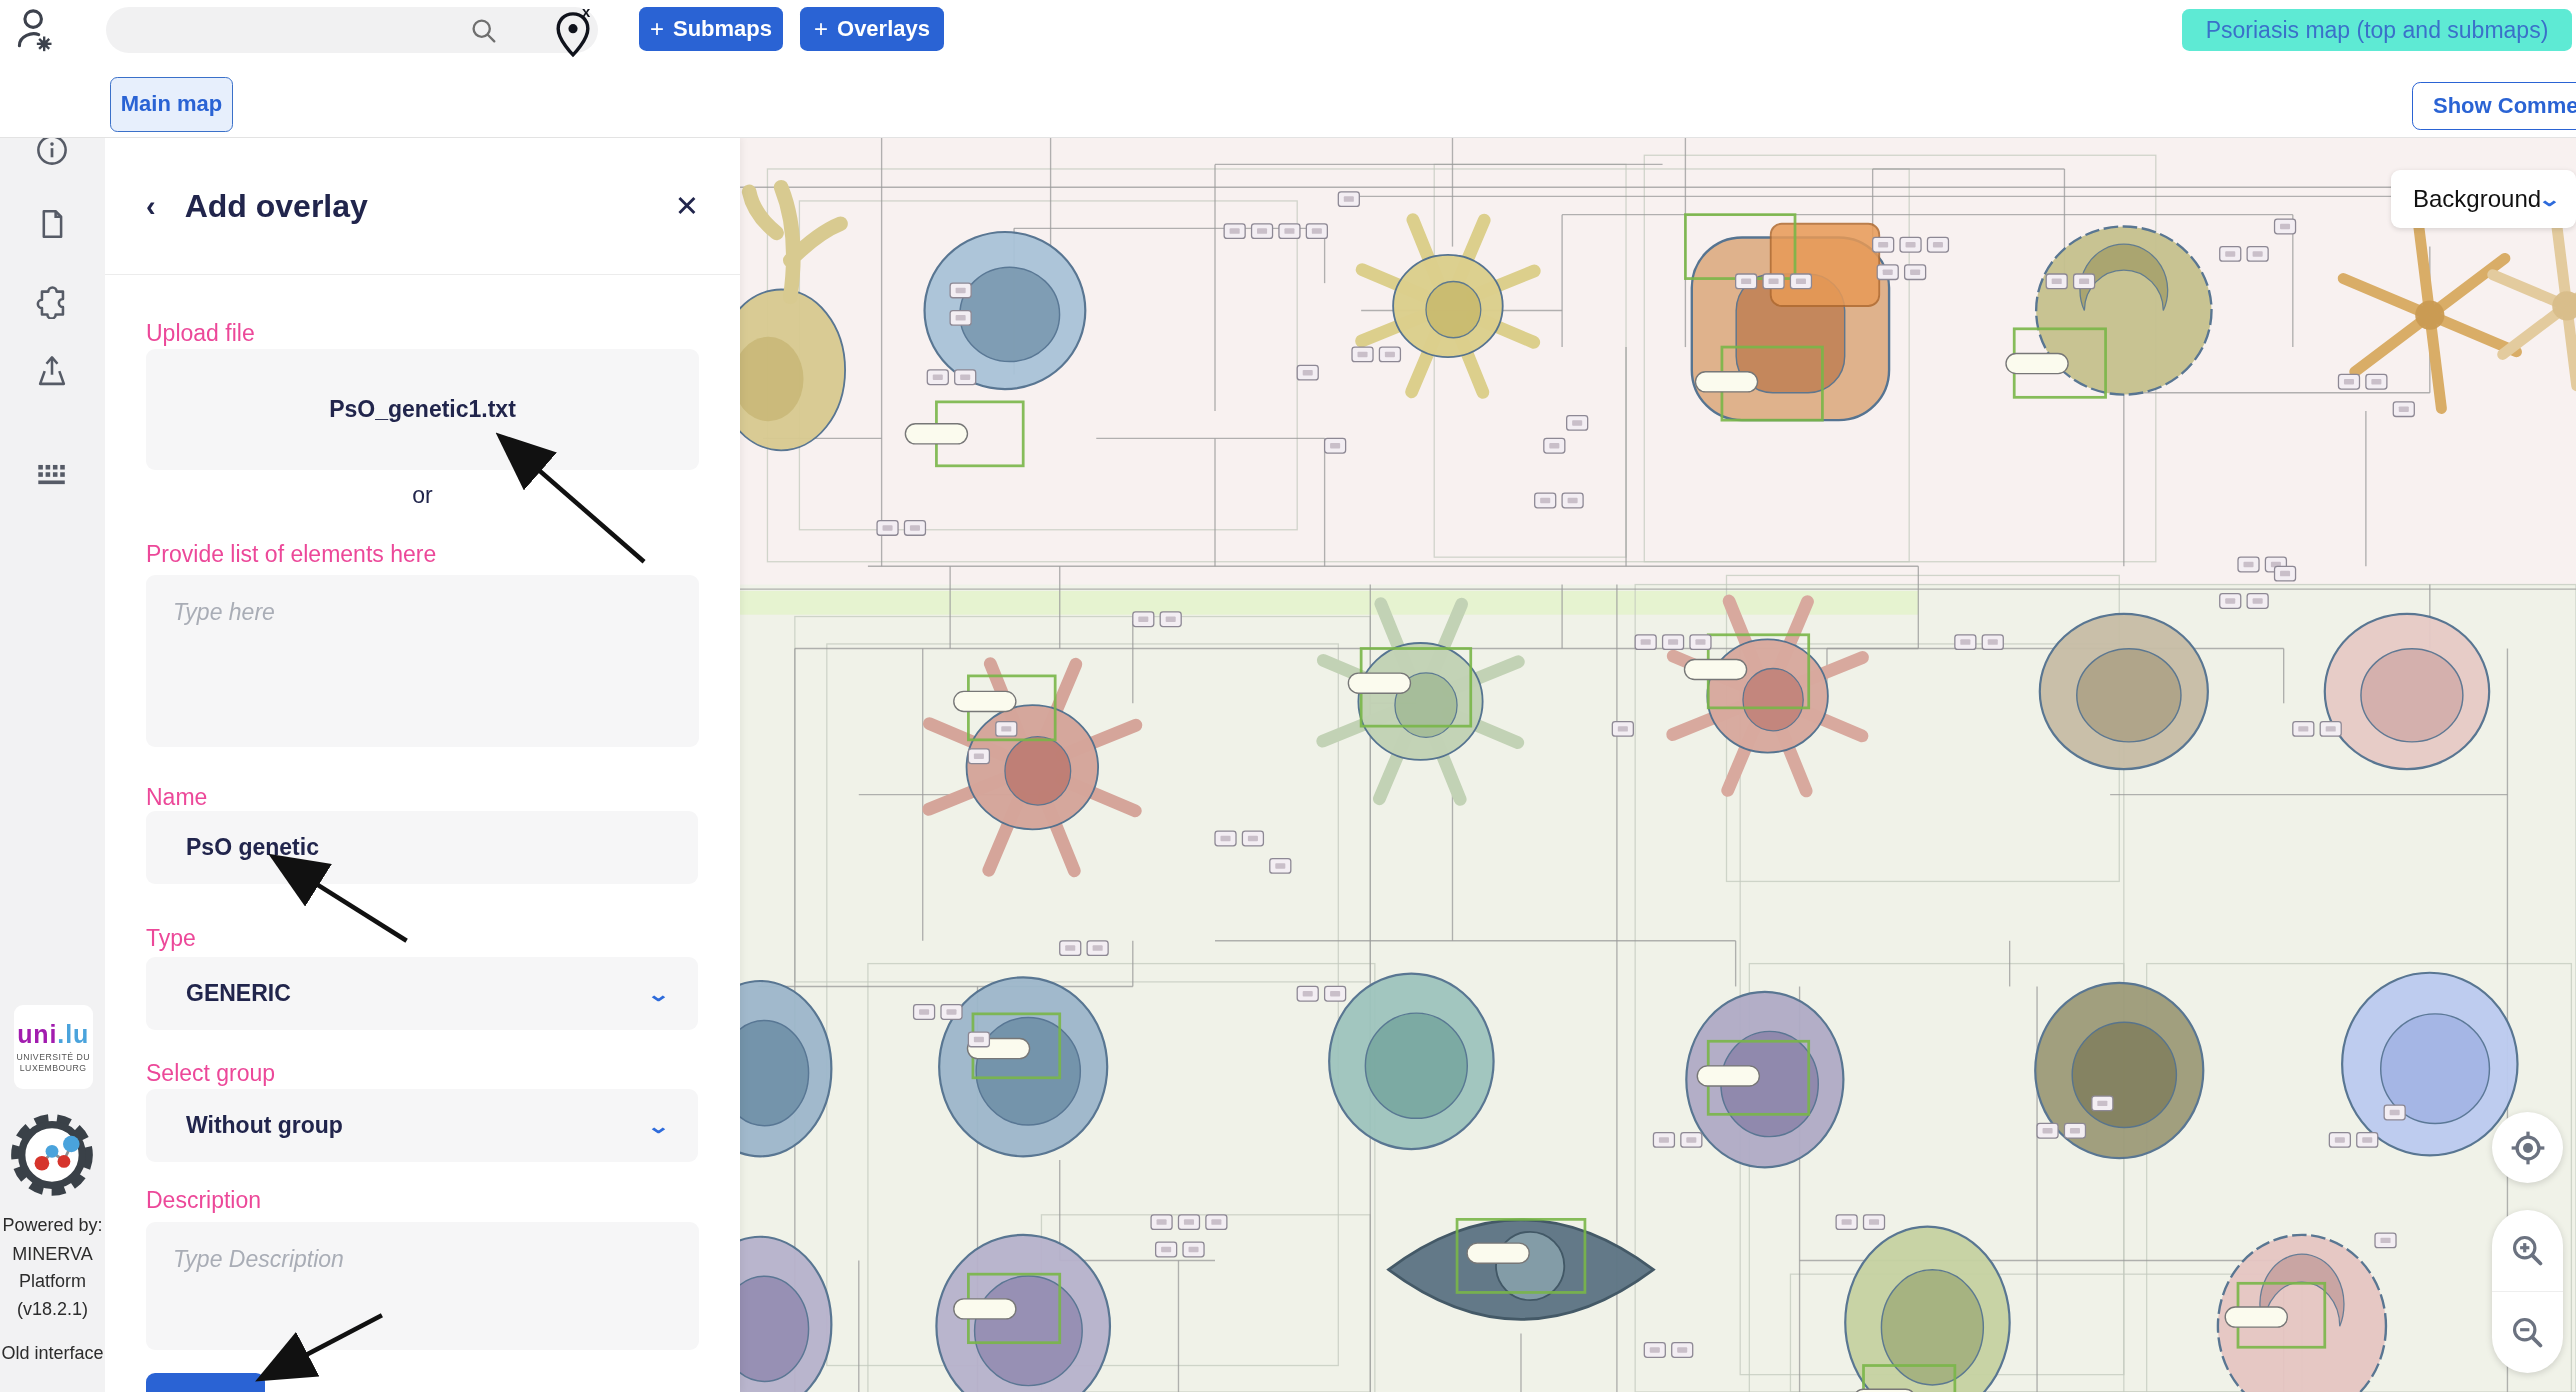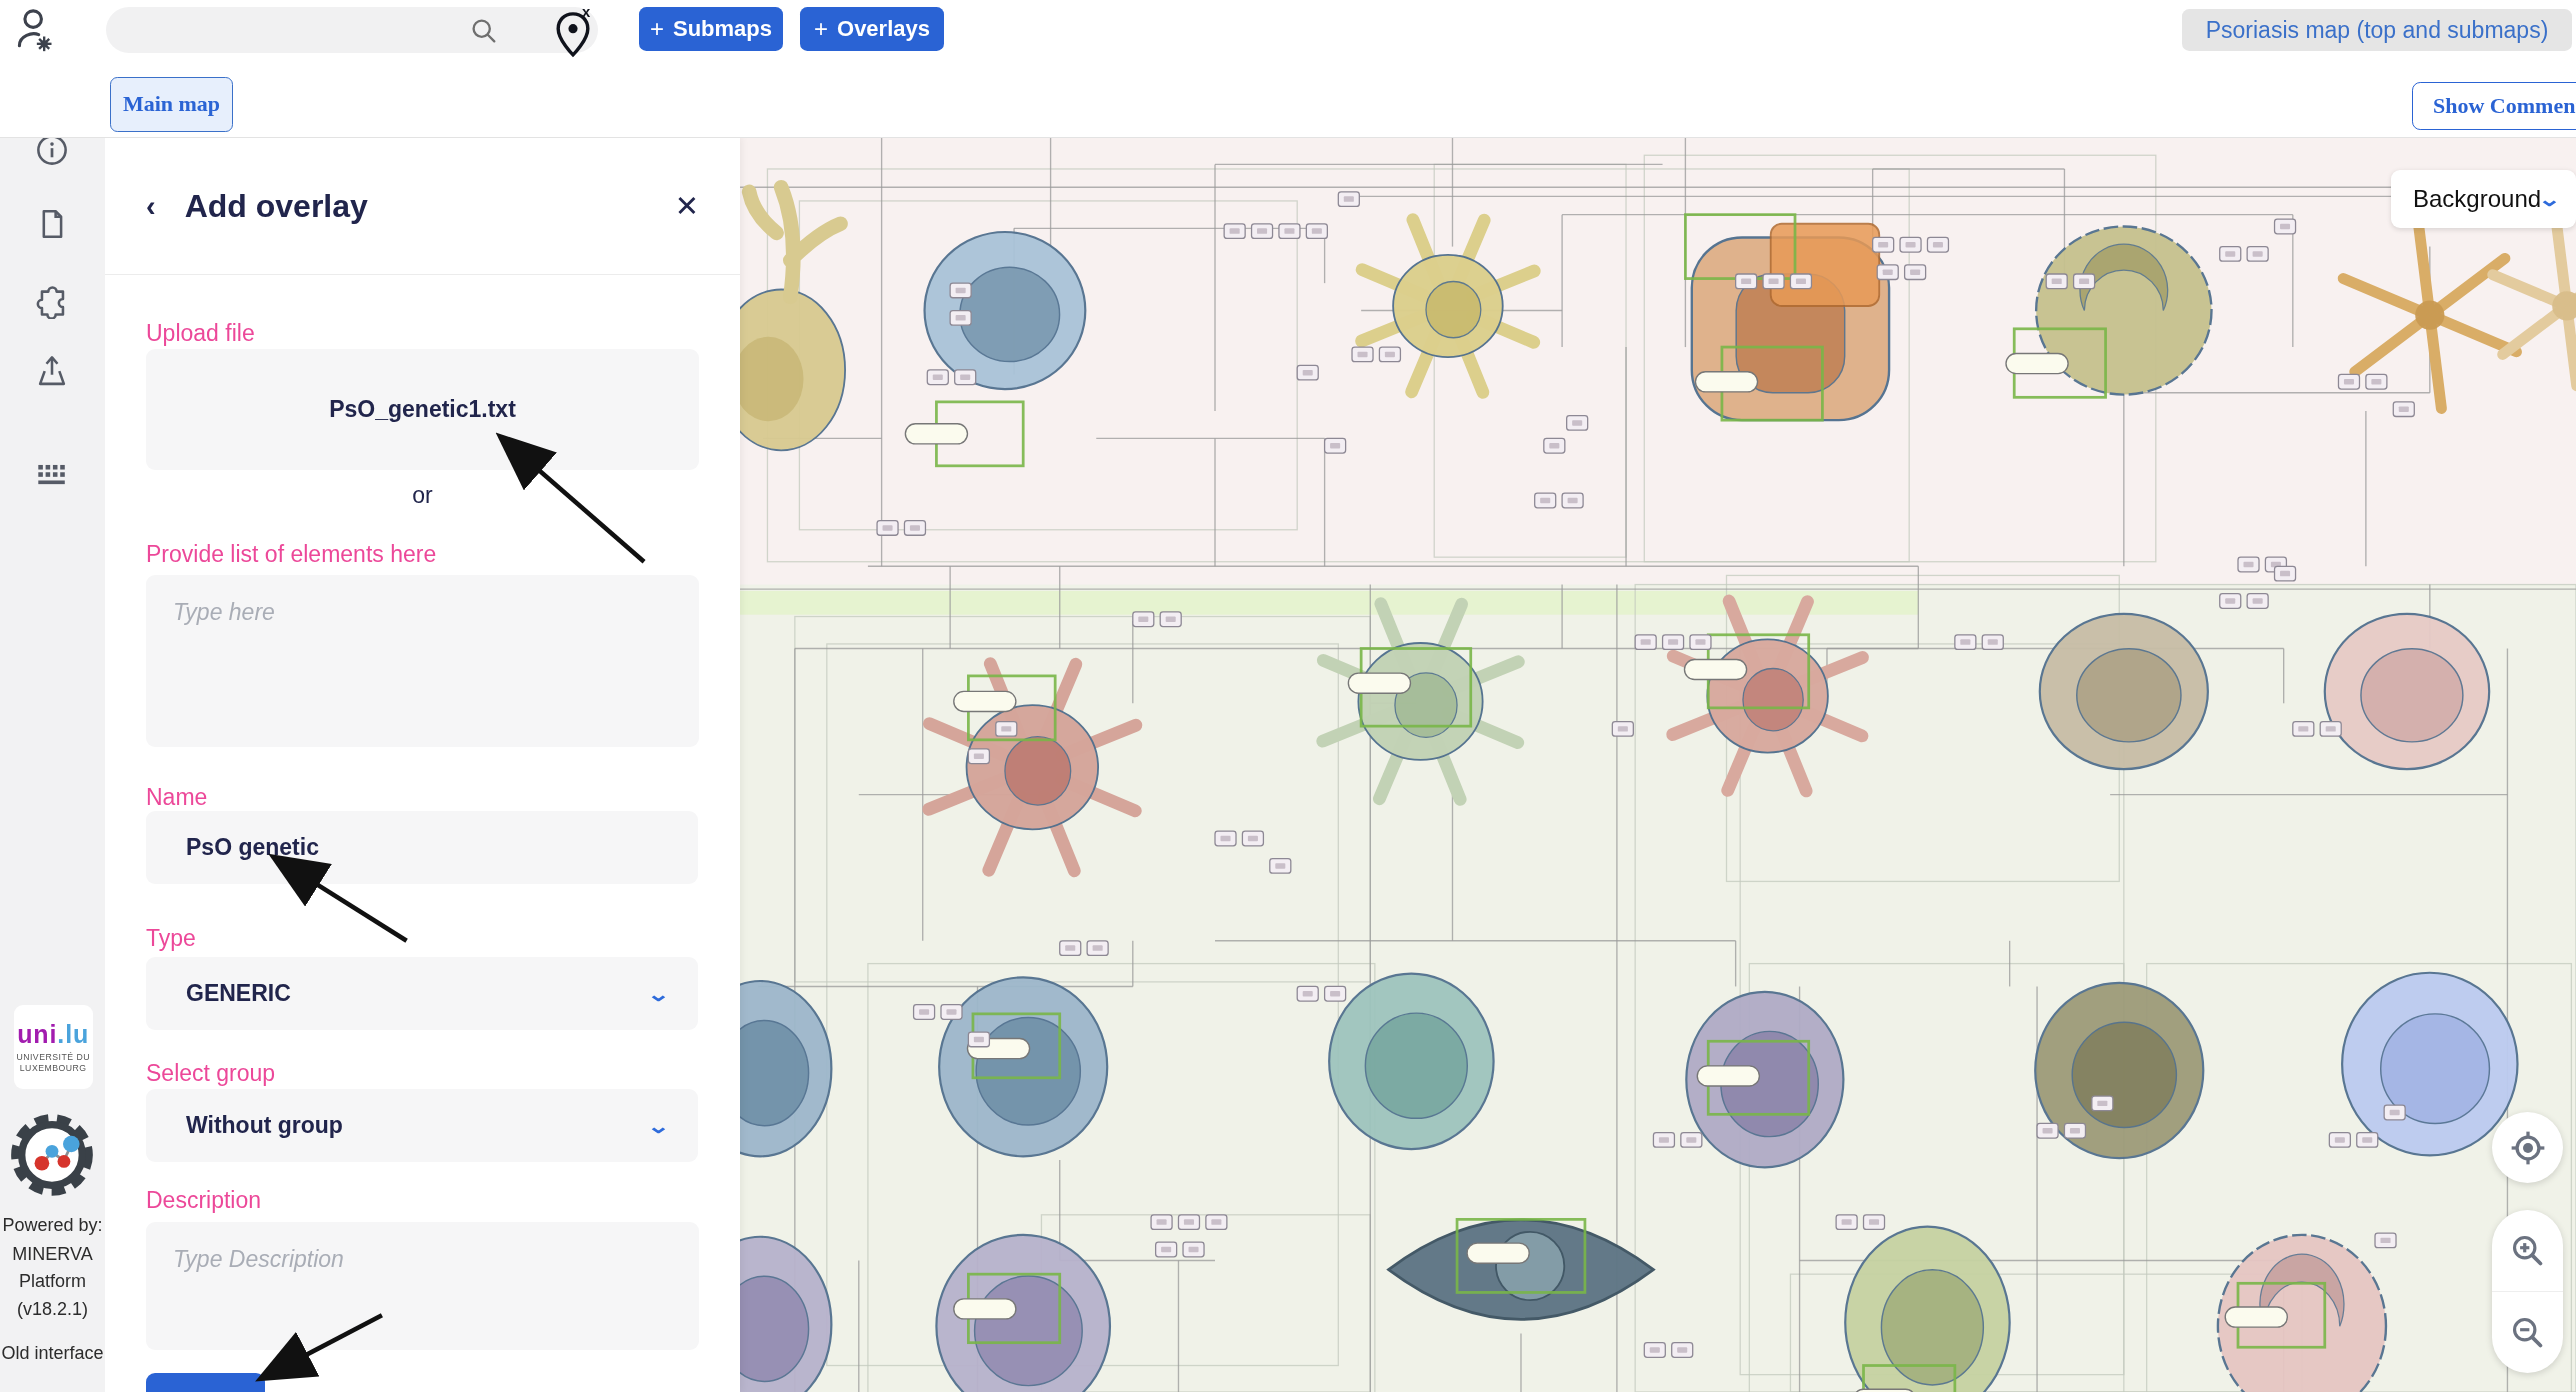--- a/index.html
+++ b/index.html
@@ -10,24 +10,24 @@
   #searchbox{position:absolute;left:106px;top:7.3px;width:413px;height:46px;background:#f1f1f2;
     border:none;border-radius:24px;padding:0 55px 0 24px;font-size:22px;color:#333;}
   #search-ic{position:absolute;left:470px;top:17.4px;}
   #pin-ic{position:absolute;left:552px;top:7.3px;}
   .bluebtn{position:absolute;top:7.3px;height:44px;background:#2a63d4;color:#fff;border:none;
     border-radius:7.3px;font-size:22px;font-weight:700;display:flex;align-items:center;justify-content:center;gap:9px;
     font-family:"Liberation Sans",sans-serif;}
   #btn-submaps{left:639px;width:144px;}
   #btn-overlays{left:800px;width:144px;}
   .plus{font-size:24px;font-weight:400;}
-  #map-chip{position:absolute;right:3.7px;top:9px;height:42px;background:#e5e5e5;color:#3a70c9;
+  #map-chip{position:absolute;right:3.7px;top:9px;height:42px;background:#5eead4;color:#3a70c9;
     border-radius:7.3px;display:flex;align-items:center;padding:0 24px;font-size:23px;}
   
-  #tabbar{position:absolute;left:0;top:73px;width:2576px;height:64px;background:#fff;z-index:25;border-bottom:0.9px solid #e3e3e3;font-family:Liberation Serif, serif;}
+  #tabbar{position:absolute;left:0;top:73px;width:2576px;height:64px;background:#fff;z-index:25;border-bottom:0.9px solid #e3e3e3;}
   #tab-main{position:absolute;left:110px;top:3.7px;width:121px;height:53px;background:#e7effc;
     border:1.8px solid #3a70c9;border-radius:7.3px;color:#2a63d4;font-size:22px;font-weight:700;
     display:flex;align-items:center;justify-content:center;}
   #btn-comments{position:absolute;left:2412px;top:9px;width:192px;height:46px;background:#fff;
     border:1.8px solid #2a63d4;border-radius:8.2px;color:#2a63d4;font-size:22px;font-weight:700;
     display:flex;align-items:center;justify-content:flex-start;padding-left:20px;}
   
   #rail{position:absolute;left:0;top:73px;width:105px;height:1319px;background:#f2f2f3;z-index:20;}
   .rail-ic{position:absolute;left:26.5px;width:51px;height:51px;display:flex;align-items:center;justify-content:center;}
   #unilu{position:absolute;left:13.7px;top:932px;width:79px;height:84px;background:#fff;border-radius:9px;

